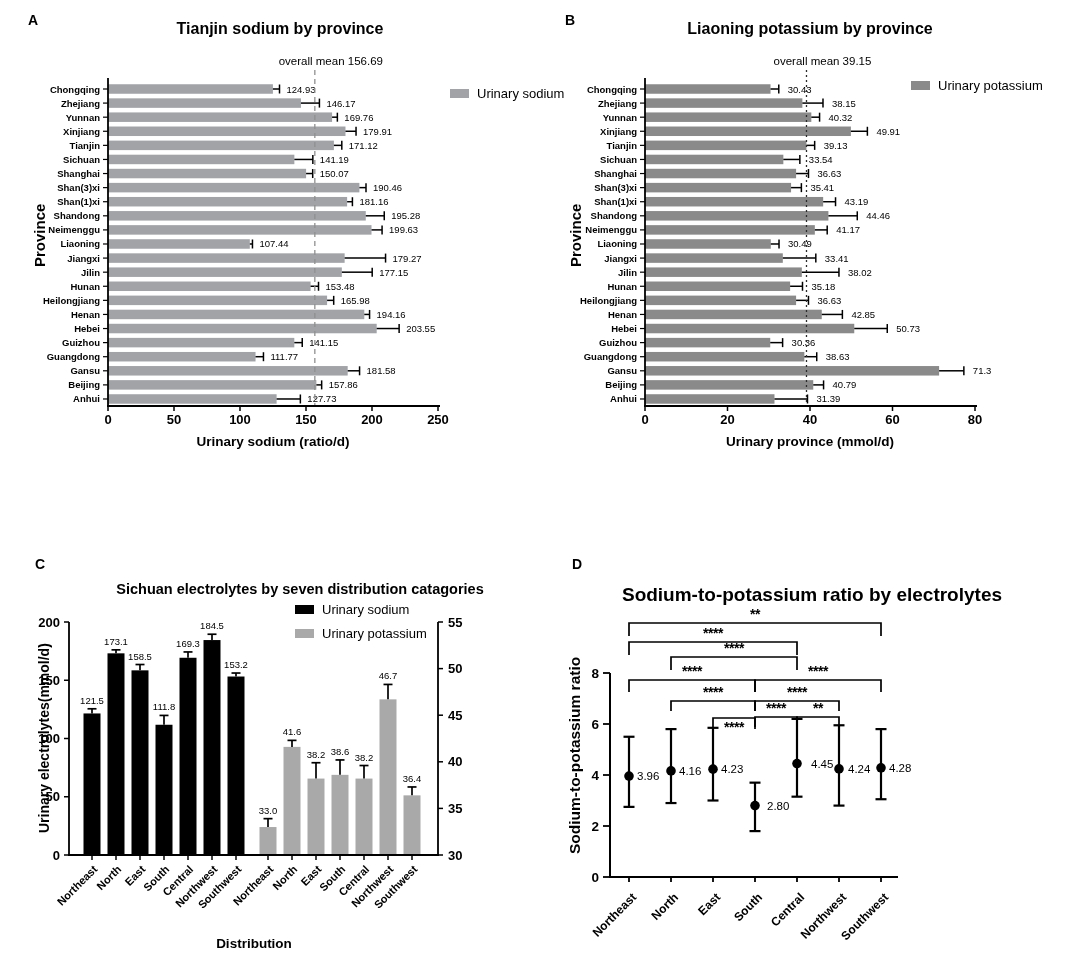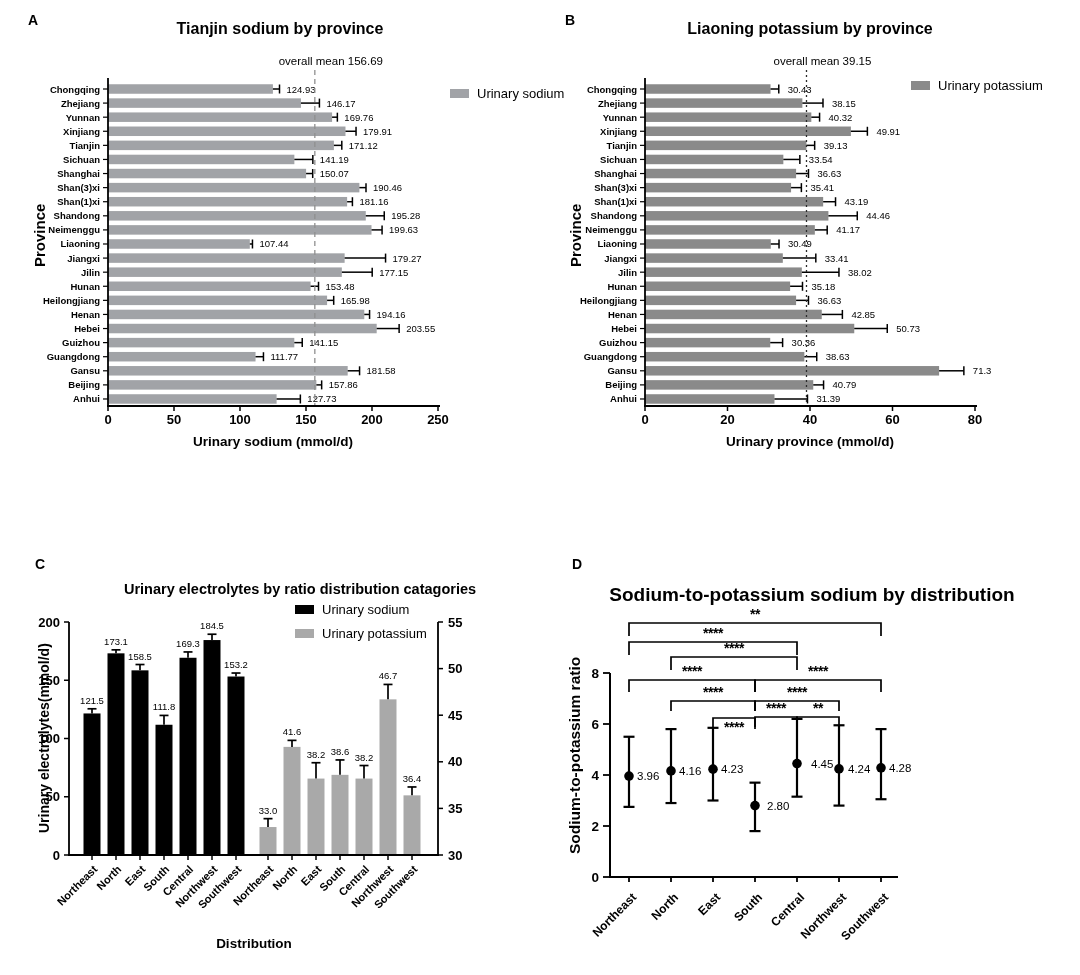--- a/index.html
+++ b/index.html
@@ -174,21 +174,21 @@
       <line x1="291" y1="396" x2="291" y2="401" stroke="#000" stroke-width="1.5"></line>
       <text x="291" y="414" font-size="13" text-anchor="middle" font-weight="bold">150</text>
       <line x1="357" y1="396" x2="357" y2="401" stroke="#000" stroke-width="1.5"></line>
       <text x="357" y="414" font-size="13" text-anchor="middle" font-weight="bold">200</text>
       <line x1="423" y1="396" x2="423" y2="401" stroke="#000" stroke-width="1.5"></line>
       <text x="423" y="414" font-size="13" text-anchor="middle" font-weight="bold">250</text>
     </svg>
   <div class="letter" style="left:13px;top:2px;">A</div>
   <div class="title" style="left:90px;top:10px;width:350px;font-size:16px;">Tianjin sodium by province</div>
   <div class="ylab" style="left:16px;top:60px;height:330px;font-size:15px;">Province</div>
-  <div class="xlab" style="left:93px;top:424px;width:330px;">Urinary sodium (mmol/d)</div>
+  <div class="xlab" style="left:93px;top:424px;width:330px;">Urinary sodium (ratio/d)</div>
   <div class="legend" style="left:435px;top:76px;">
     <div class="legend-row">
       <span class="swatch" id="swatch-A0" style="background: rgb(161, 163, 167);"></span>
       <span class="legend-label">Urinary sodium</span>
     </div>
   </div>
 </section>
 
 <section class="panel" id="panel-B" style="left:555px;top:10px;width:525px;height:470px;">
   <svg id="svg-B" width="525" height="470" viewBox="0 0 525 470">
@@ -463,21 +463,21 @@
       <line x1="408" y1="213.8" x2="413" y2="213.8" stroke="#000" stroke-width="1.5"></line>
       <text x="418" y="218.3" font-size="13" text-anchor="start" font-weight="bold">40</text>
       <line x1="408" y1="167.2" x2="413" y2="167.2" stroke="#000" stroke-width="1.5"></line>
       <text x="418" y="171.7" font-size="13" text-anchor="start" font-weight="bold">45</text>
       <line x1="408" y1="120.6" x2="413" y2="120.6" stroke="#000" stroke-width="1.5"></line>
       <text x="418" y="125.1" font-size="13" text-anchor="start" font-weight="bold">50</text>
       <line x1="408" y1="74" x2="413" y2="74" stroke="#000" stroke-width="1.5"></line>
       <text x="418" y="78.5" font-size="13" text-anchor="start" font-weight="bold">55</text>
     </svg>
   <div class="letter" style="left:5px;top:8px;">C</div>
-  <div class="title" style="left:20px;top:33px;width:500px;font-size:14.5px;">Urinary electrolytes by ratio distribution catagories</div>
+  <div class="title" style="left:20px;top:33px;width:500px;font-size:14.5px;">Sichuan electrolytes by seven distribution catagories</div>
   <div class="ylab" style="left:6px;top:74px;height:233px;font-size:14px;">Urinary electrolytes(mmol/d)</div>
   <div class="xlab" style="left:39px;top:388px;width:370px;">Distribution</div>
   <div class="legend" style="left:265px;top:54px;">
     <div class="legend-row">
       <span class="swatch" id="swatch-C0" style="background: rgb(0, 0, 0);"></span>
       <span class="legend-label">Urinary sodium</span>
     </div>
     <div class="legend-row">
       <span class="swatch" id="swatch-C1" style="background: rgb(169, 169, 169);"></span>
       <span class="legend-label">Urinary potassium</span>
@@ -563,15 +563,15 @@
       <path d="M203,163 L203,153 L287,153 L287,163" fill="none" stroke="#000" stroke-width="1.7"></path>
       <text x="245" y="149" font-size="14" text-anchor="middle" font-weight="bold" letter-spacing="-0.5">****</text>
       <path d="M203,179 L203,169 L245,169 L245,179" fill="none" stroke="#000" stroke-width="1.7"></path>
       <text x="224" y="165" font-size="14" text-anchor="middle" font-weight="bold" letter-spacing="-0.5">****</text>
       <path d="M245,179 L245,169 L287,169 L287,179" fill="none" stroke="#000" stroke-width="1.7"></path>
       <text x="266" y="165" font-size="14" text-anchor="middle" font-weight="bold" letter-spacing="-0.5">**</text>
       <path d="M161,181 L161,170 L203,170 L203,181" fill="none" stroke="#000" stroke-width="1.7"></path>
       <text x="182" y="184" font-size="14" text-anchor="middle" font-weight="bold" letter-spacing="-0.5">****</text>
     </svg>
   <div class="letter" style="left:20px;top:8px;">D</div>
-  <div class="title" style="left:10px;top:36px;width:500px;font-size:19px;">Sodium-to-potassium sodium by distribution</div>
+  <div class="title" style="left:10px;top:36px;width:500px;font-size:19px;">Sodium-to-potassium ratio by electrolytes</div>
   <div class="ylab" style="left:14px;top:95px;height:225px;font-size:15.5px;">Sodium-to-potassium ratio</div>
 </section>
 
 </body></html>

